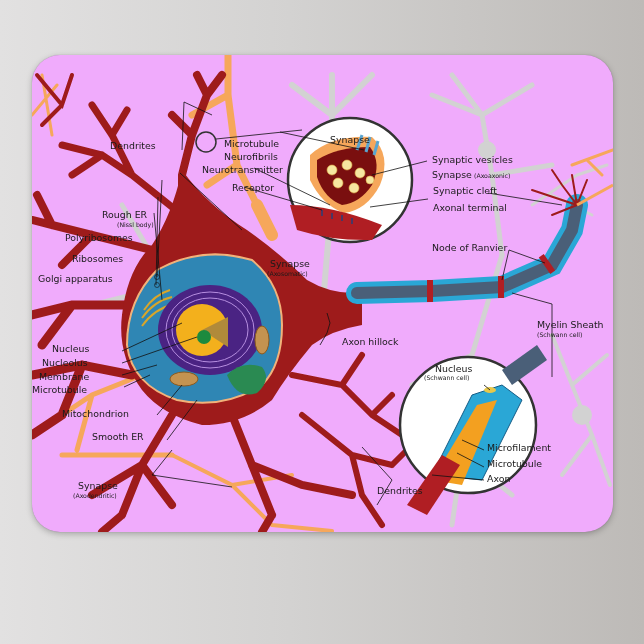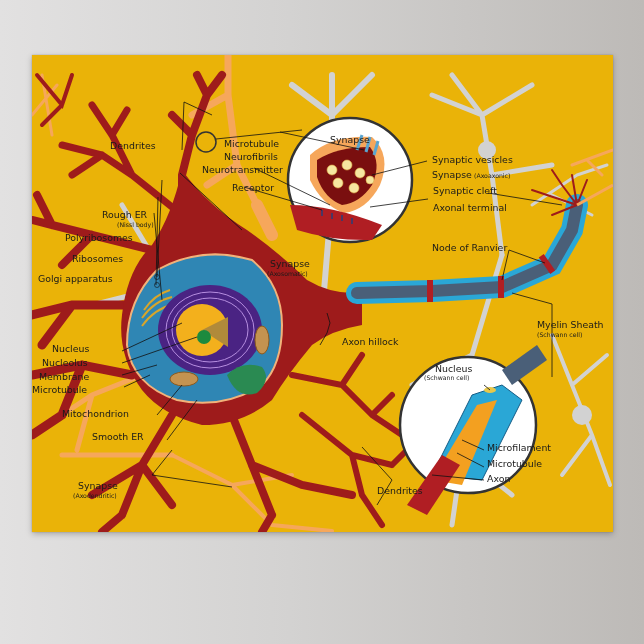--- a/index.html
+++ b/index.html
@@ -1,20 +1,20 @@
 <!DOCTYPE html>
 <html><head>
 <meta charset="utf-8">
 <style>
   html,body{margin:0;padding:0;}
   body{width:644px;height:644px;overflow:hidden;
     background:linear-gradient(90deg,#e2e1e1 0%,#d3d2d1 45%,#bdbab7 100%);
     font-family:"DejaVu Sans","Liberation Sans",sans-serif;position:relative;}
-  .poster{position:absolute;left:32px;top:55px;width:581px;height:477px;background:#eab308;
-    box-shadow:0 2px 6px rgba(0,0,0,.25), 0 0 1px rgba(0,0,0,.3);overflow:hidden;}
+  .poster{position:absolute;left:32px;top:55px;width:581px;height:477px;background:#f0abfc;
+    box-shadow:0 2px 6px rgba(0,0,0,.25), 0 0 1px rgba(0,0,0,.3);overflow:hidden;border-radius:28px;}
   svg{position:absolute;left:0;top:0;}
   .lbl{font-family:"DejaVu Sans","Liberation Sans",sans-serif;font-size:9.4px;fill:#1a1a1a;}
   .sub{font-family:"DejaVu Sans","Liberation Sans",sans-serif;font-size:6.2px;fill:#1a1a1a;}
   .ln{stroke:#111;stroke-width:.8;fill:none;}
 </style>
 </head>
 <body>
 
 <div class="poster">
 <svg width="581" height="477" viewBox="0 0 581 477">

